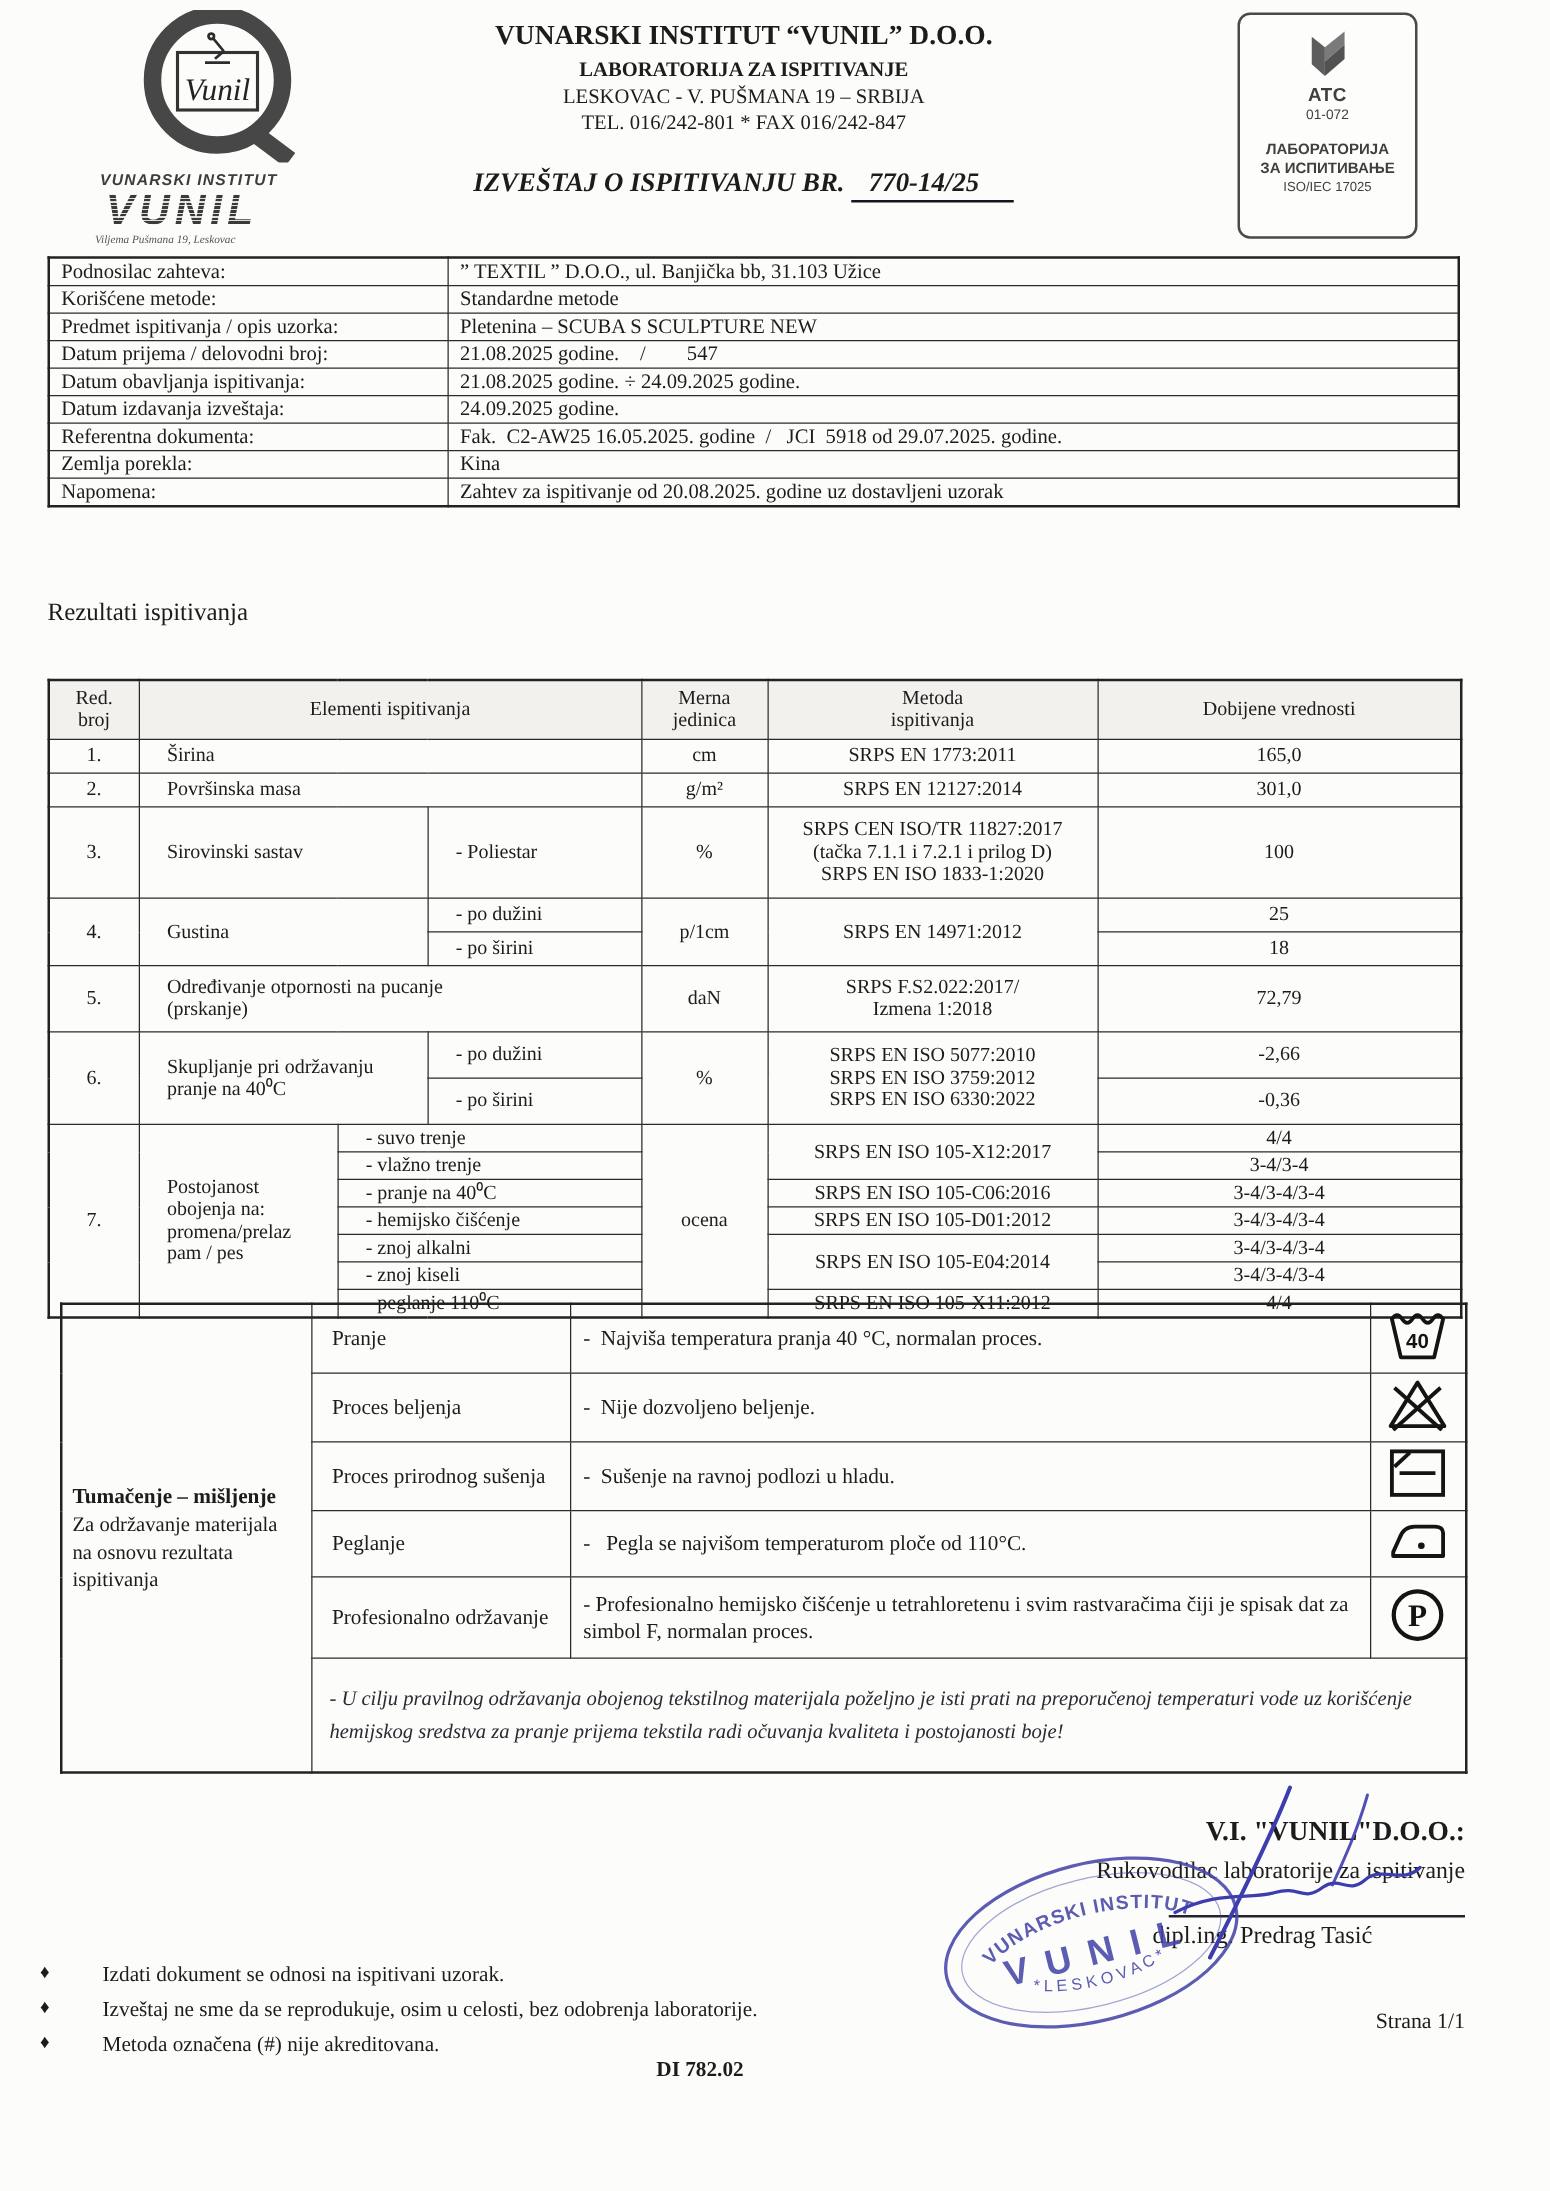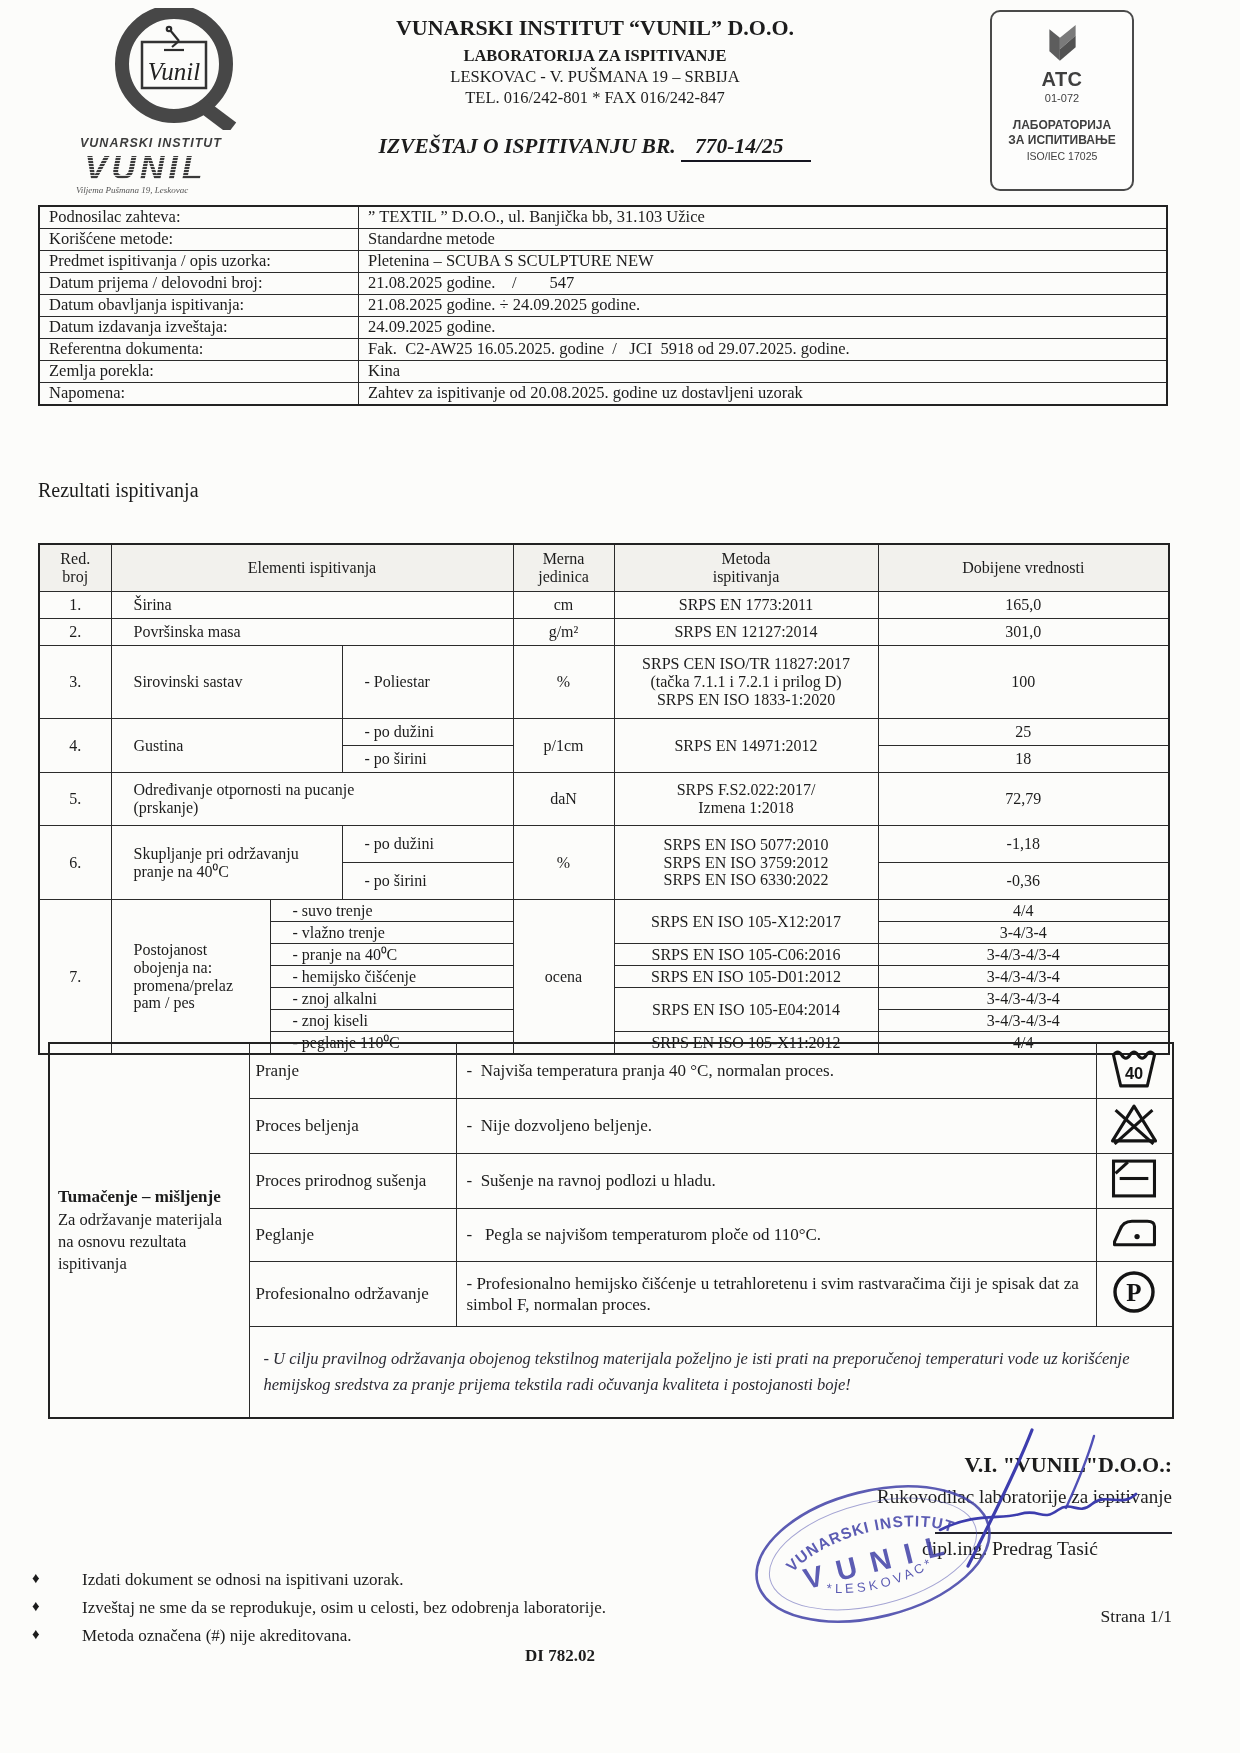--- a/index.html
+++ b/index.html
@@ -20,21 +20,21 @@
   .hdr-center{left:250px;top:14px;width:690px;text-align:center;line-height:1.3;}
   .hdr-company{font-weight:bold;font-size:22px;}
   .hdr-lab{font-weight:bold;font-size:16.5px;margin-top:2px;}
   .hdr-line{font-size:16.5px;}
   .report-line{left:250px;top:134px;width:690px;text-align:center;
                font-weight:bold;font-style:italic;font-size:21.5px;}
   .report-num{border-bottom:2.5px solid #15151f;padding:0 28px 2px 14px;}
   .atc{left:990px;top:10px;width:140px;height:177px;border:2px solid #4a4a4a;border-radius:10px;
        background:#fdfdfc;display:flex;flex-direction:column;align-items:center;
        font-family:"Liberation Sans",sans-serif;color:#3f3f3f;}
-  .atc-name{font-weight:bold;font-size:20px;margin-top:2px;letter-spacing:.5px;text-align:center;}
+  .atc-name{font-weight:bold;font-size:15px;margin-top:2px;letter-spacing:.5px;text-align:center;}
   .atc-num{font-size:11px;margin-top:1px;}
   .atc-lab{font-size:12px;font-weight:bold;margin-top:14px;line-height:1.25;text-align:center;}
   .atc-iso{font-size:10.5px;margin-top:2px;}
 
   
   .info{left:38px;top:205px;}
   table.info-t{border-collapse:collapse;width:1130px;font-size:16.5px;border:2.5px solid #222;}
   .info-t td{border:1.6px solid #2b2b2b;height:21px;padding:0 9px;white-space:pre-wrap;line-height:1.1;}
   .info-t td.lbl{width:300px;}
 
@@ -48,21 +48,21 @@
   .results td.lft{text-align:left;padding-left:22px;}
   .results tr.h46>*{height:46px;} .results tr.h26>td{height:26px;} .results tr.h72>td{height:72px;}
   .results tr.h52>td{height:52px;} .results tr.h36>td{height:36px;} .results tr.h21>td{height:21px;}
 
   
   .care-wrap{left:48px;top:1042px;}
   table.care{border-collapse:collapse;width:1124px;table-layout:fixed;font-size:17px;border:2.5px solid #222;}
   .care td{border:1.5px solid #2b2b2b;padding:0 8px;vertical-align:middle;}
   .care td.cleft{text-align:left;line-height:1.35;font-size:16.5px;}
   .care .cl-title{font-weight:bold;font-size:17px;}
-  .care td.cn{padding-left:6px;}
+  .care td.cn{padding-left:16px;}
   .care td.cd{padding-left:10px;white-space:pre-wrap;line-height:1.25;}
   .care td.ci{text-align:center;padding:2px;}
   .care td.cnote{font-style:italic;font-size:16.5px;line-height:1.55;padding:6px 14px;color:#2a2a33;}
   .care tr.r50>td{height:50px;} .care tr.r48>td{height:48px;} .care tr.r60>td{height:60px;} .care tr.r78>td{height:78px;}
 
   
   .sig-company{left:760px;top:1452px;width:412px;text-align:right;font-weight:bold;font-size:22px;}
   .sig-role{left:760px;top:1486px;width:412px;text-align:right;font-size:19px;}
   .sig-line{left:935px;top:1532px;width:237px;border-top:2px solid #23232d;}
   .sig-name{left:880px;top:1538px;width:260px;text-align:center;font-size:19.5px;}
@@ -255,21 +255,21 @@
               <div>Skupljanje pri održavanju</div>
               <div>pranje na 40⁰C</div>
             </td>
           <td class="lft">- po dužini</td>
           <td rowspan="2">%</td>
           <td rowspan="2">
               <div>SRPS EN ISO 5077:2010</div>
               <div>SRPS EN ISO 3759:2012</div>
               <div>SRPS EN ISO 6330:2022</div>
             </td>
-          <td>-1,18</td>
+          <td>-2,66</td>
         </tr>
         <tr class="h36">
           <td class="lft">- po širini</td>
             <td>-0,36</td>
         </tr>
         <tr class="h21">
           <td rowspan="7">7.</td>
           <td rowspan="7" class="lft">
               <div>Postojanost</div>
               <div>obojenja na:</div>

